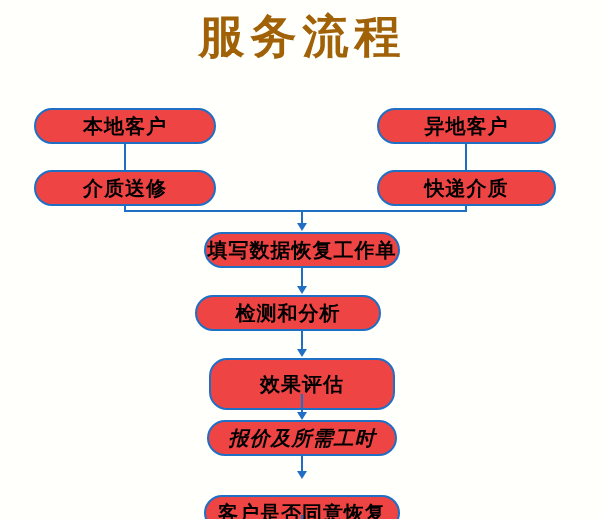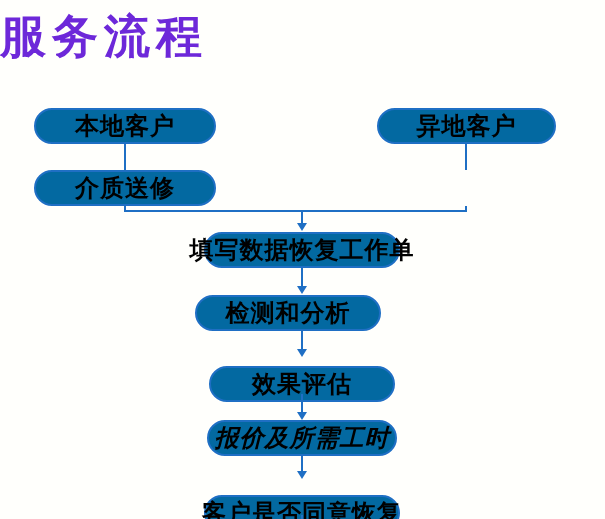--- a/index.html
+++ b/index.html
@@ -21,40 +21,40 @@
     height: 519px;
     background: #fffffc;
   }
 
   
   .title {
     position: absolute;
     left: 0;
     top: 6px;
     width: 605px;
-    text-align: left;
+    text-align: center;
     font-size: 46px;
     line-height: 60px;
     font-weight: bold;
-    color: #6d28d9;
+    color: #a16207;
     letter-spacing: 6px;
     white-space: nowrap;
     font-family: "DejaVu Sans", "Liberation Sans", sans-serif;
   }
 
   
   .node {
     position: absolute;
     box-sizing: border-box;
     border: 2px solid #1f6fc4;
     border-radius: 18px;
-    background: #0369a1;
+    background: #ef4444;
     color: #000000;
     font-weight: bold;
-    font-size: 24px;
+    font-size: 20px;
     letter-spacing: 1px;
     display: flex;
     align-items: center;
     justify-content: center;
     white-space: nowrap;
     font-family: "DejaVu Sans", "Liberation Sans", sans-serif;
   }
 
   
   .vline {
@@ -92,20 +92,23 @@
   <div class="node" style="left:34px; top:170px; width:182px; height:36px;">
     <span>介质送修</span>
   </div>
 
   <div class="node" style="left:377px; top:108px; width:179px; height:36px;">
     <span>异地客户</span>
   </div>
 
   <div class="vline" style="left:465px; top:144px; height:26px;"></div>
 
+  <div class="node" style="left:377px; top:170px; width:179px; height:36px;">
+    <span>快递介质</span>
+  </div>
 
   <div class="vline" style="left:124px; top:206px; height:6px;"></div>
   <div class="vline" style="left:465px; top:206px; height:6px;"></div>
   <div class="hline" style="left:124px; top:210px; width:343px;"></div>
   <div class="vline" style="left:301px; top:210px; height:15px;"></div>
   <div class="arrowhead" style="left:297px; top:223px;"></div>
 
   <div class="node" style="left:204px; top:232px; width:196px; height:36px;">
     <span>填写数据恢复工作单</span>
   </div>
@@ -113,21 +116,21 @@
   <div class="vline" style="left:301px; top:268px; height:19px;"></div>
   <div class="arrowhead" style="left:297px; top:286px;"></div>
 
   <div class="node" style="left:195px; top:295px; width:186px; height:36px;">
     <span>检测和分析</span>
   </div>
 
   <div class="vline" style="left:301px; top:331px; height:19px;"></div>
   <div class="arrowhead" style="left:297px; top:349px;"></div>
 
-  <div class="node" style="left:209px; top:366px; width:186px; height:36px;">
+  <div class="node" style="left:209px; top:358px; width:186px; height:52px;">
     <span>效果评估</span>
   </div>
 
   <div class="vline" style="left:301px; top:394px; height:19px;"></div>
   <div class="arrowhead" style="left:297px; top:412px;"></div>
 
   <div class="node" style="left:207px; top:420px; width:190px; height:36px;font-style:italic;">
     <span>报价及所需工时</span>
   </div>
 

